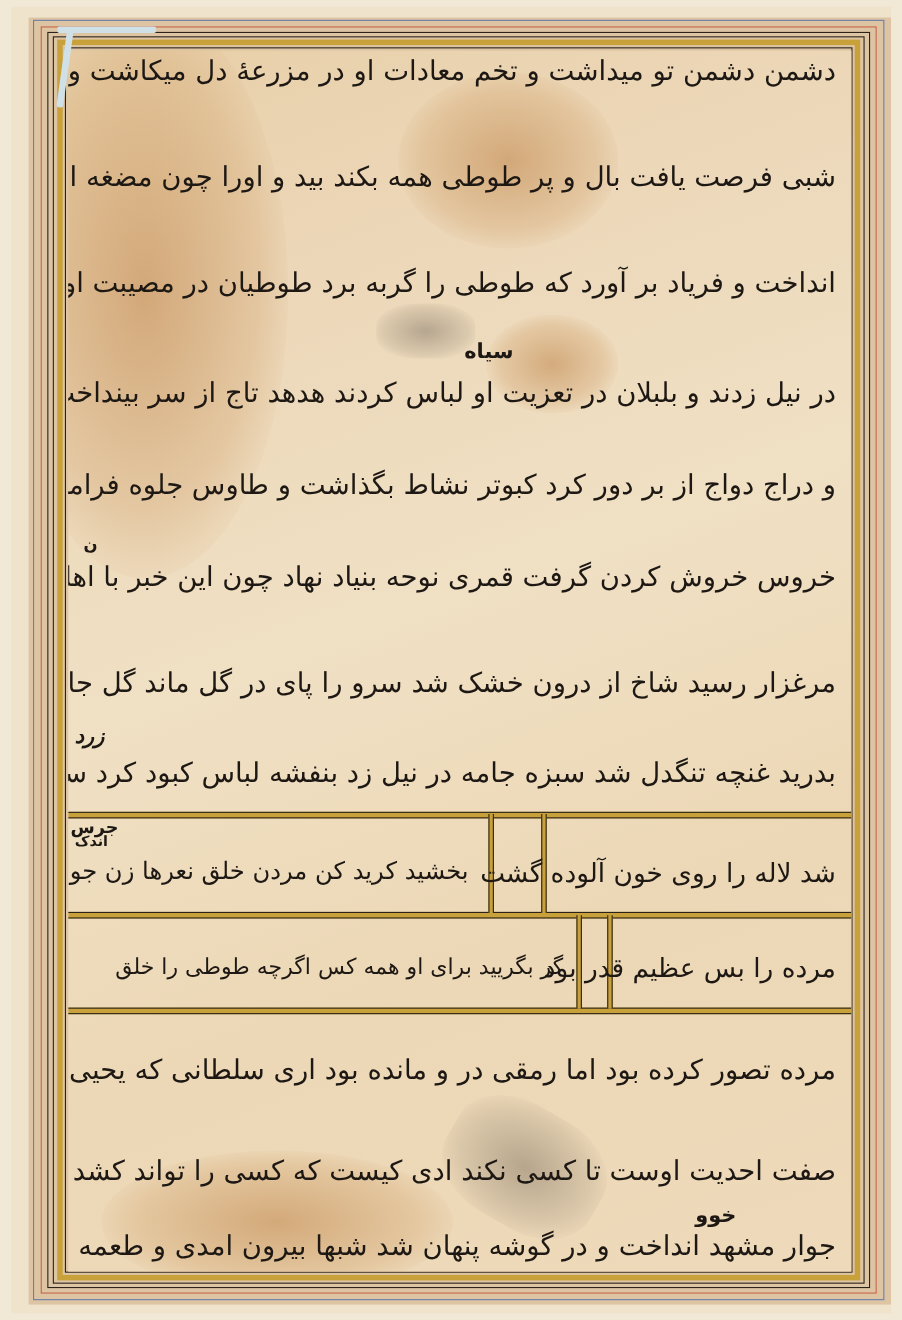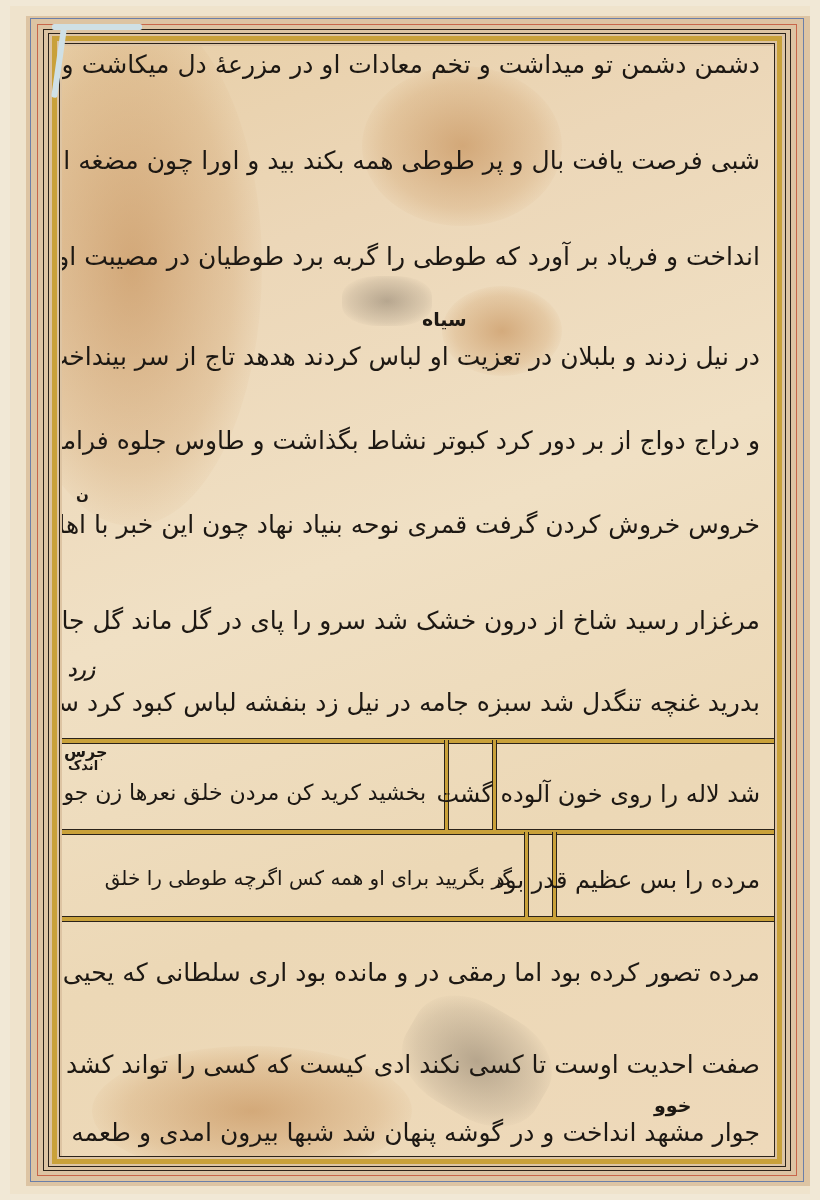--- a/index.html
+++ b/index.html
@@ -112,20 +112,20 @@
       <div class="gloss" style="left:2px;top:696px;font-size:16px;">جرس</div>
       <div class="gloss" style="left:6px;top:712px;font-size:13px;">اندک</div>
 
       <div class="cell-text" style="right:14px;top:734px;">شد لاله را روی خون آلوده گشت</div>
       <div class="cell-text" style="right:348px;top:734px;font-size:22px;">بخشید کرید کن مردن خلق نعرها زن جو</div>
       <div class="cell-text" style="right:14px;top:820px;text-align:center;">مرده را بس عظیم قدر بود</div>
       <div class="cell-text" style="right:262px;top:820px;font-size:20px;">گر بگریید برای او همه کس اگرچه طوطی را خلق</div>
 
       <div class="line" style="top:912px;">مرده تصور کرده بود اما رمقی در و مانده بود اری سلطانی که یحیی و یمیت خطبه</div>
       <div class="line" style="top:1004px;">صفت احدیت اوست تا کسی نکند ادی کیست که کسی را تواند کشد دران</div>
-      <div class="gloss" style="left:570px;top:1048px;margin-left:22px;">خوو</div>
+      <div class="gloss" style="left:570px;top:1048px;">خوو</div>
       <div class="line" style="top:1072px;">جوار مشهد انداخت و در گوشه پنهان شد شبها بیرون امدی و طعمه اندک</div>
     </div>
 
     <div class="tear" style="left:26px;top:8px;width:90px;height:6px;"></div>
     <div class="tear" style="left:30px;top:12px;width:6px;height:70px;transform:rotate(8deg);"></div>
   </div>
 </div>
 
 </body></html>

